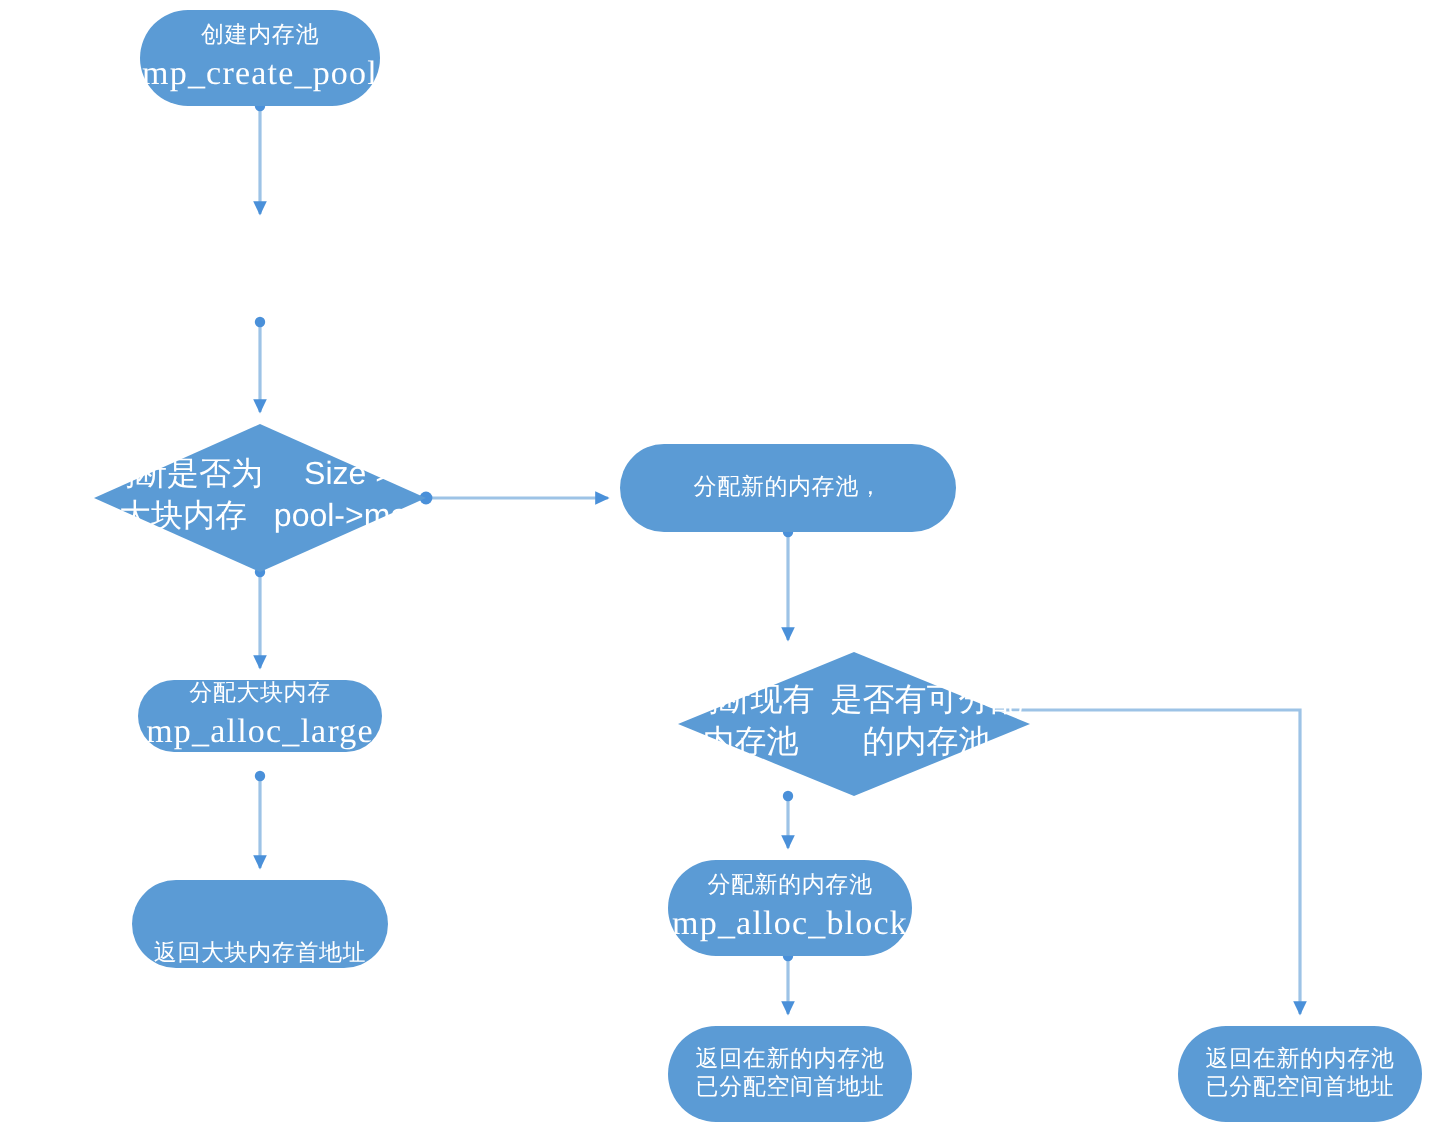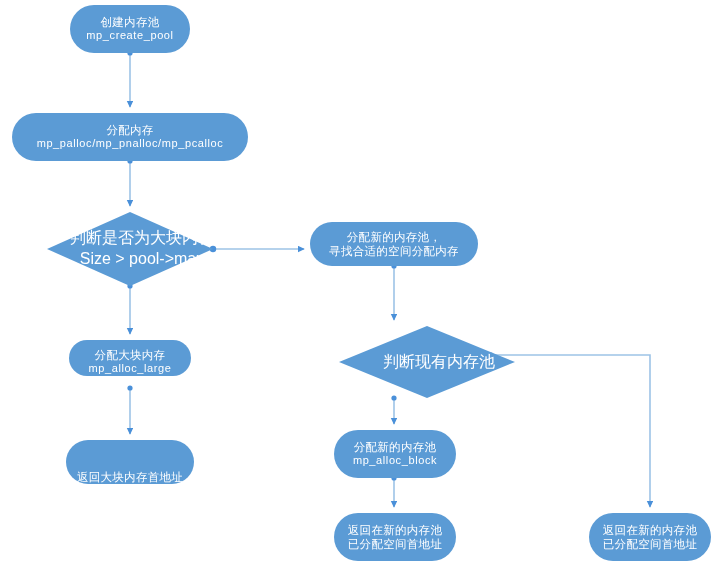--- a/index.html
+++ b/index.html
@@ -38,43 +38,43 @@
   .node.pill {
     background: #5B9BD5;
     border-radius: 999px;
   }
   .node .zh {
     font-size: 11.5px;
     font-family: "Liberation Sans", "DejaVu Sans", sans-serif;
     white-space: nowrap;
   }
   .node .mono {
-    font-size: 11px;
-    font-family: Liberation Sans, sans-serif;
+    font-size: 17px;
+    font-family: Liberation Serif, serif;
     letter-spacing: 0.6px;
     white-space: nowrap;
   }
   .diamond-wrap {
     position: absolute;
   }
   .diamond-wrap .shape {
     position: absolute;
     left: 0;
     top: 0;
     width: 100%;
     height: 100%;
   }
   .diamond-wrap .dlabel {
     position: absolute;
-    left: 12px;
+    left: 0;
     top: 0;
     width: 100%;
     height: 100%;
     display: flex;
-    flex-direction: column;
+    flex-direction: row;
     align-items: center;
     justify-content: center;
     color: #ffffff;
     text-align: center;
     line-height: 1.3;
   }
   .watermark {
     position: absolute;
     color: rgba(255,255,255,0.78);
     font-size: 25px;
@@ -142,51 +142,47 @@
       <path d="M491,355 L650,355 L650,507" stroke="#9DC3E6" stroke-width="1.6" fill="none" marker-end="url(#arrow)"></path>
       <circle cx="491" cy="355" r="2.6" fill="#4A90D9"></circle>
     </g>
   </svg>
 
   <div class="node pill" style="left:70px; top:5px; width:120px; height:48px;">
     <div class="zh">创建内存池</div>
     <div class="mono">mp_create_pool</div>
   </div>
 
-  <div class="node pill" style="left:12px; top:113px; width:236px; height:48px;">
-    <div class="zh">分配内存</div>
-    <div class="mono">mp_palloc/mp_pnalloc/mp_pcalloc</div>
-  </div>
 
   <div class="diamond-wrap" style="left:47px; top:212px; width:166px; height:74px;">
     <svg class="shape" viewBox="0 0 166 74" preserveAspectRatio="none">
       <polygon points="83,0 166,37 83,74 0,37" fill="#5B9BD5"></polygon>
     </svg>
     <div class="dlabel">
       <div class="zh">判断是否为大块内存</div>
       <div class="mono">Size &gt; pool-&gt;max</div>
     </div>
   </div>
 
   <div class="node pill" style="left:310px; top:222px; width:168px; height:44px;">
     <div class="zh">分配新的内存池，</div>
-    <div class="zh">寻找合适的空间分配内存</div>
   </div>
 
   <div class="node pill" style="left:69px; top:340px; width:122px; height:36px;justify-content:flex-end;">
     <div class="zh">分配大块内存</div>
     <div class="mono">mp_alloc_large</div>
   </div>
 
   <div class="diamond-wrap" style="left:315px; top:326px; width:176px; height:72px;margin-left:24px;">
     <svg class="shape" viewBox="0 0 176 72" preserveAspectRatio="none">
       <polygon points="88,0 176,36 88,72 0,36" fill="#5B9BD5"></polygon>
     </svg>
     <div class="dlabel">
       <div class="zh">判断现有内存池</div>
+      <div class="zh">是否有可分配的内存池</div>
     </div>
   </div>
 
   <div class="node pill" style="left:66px; top:440px; width:128px; height:44px;justify-content:flex-end;">
     <div class="zh">返回大块内存首地址</div>
   </div>
 
   <div class="node pill" style="left:334px; top:430px; width:122px; height:48px;">
     <div class="zh">分配新的内存池</div>
     <div class="mono">mp_alloc_block</div>

